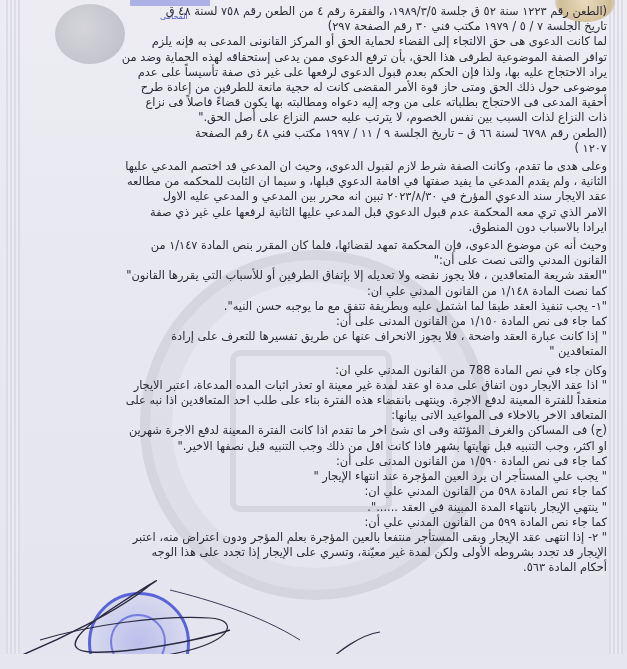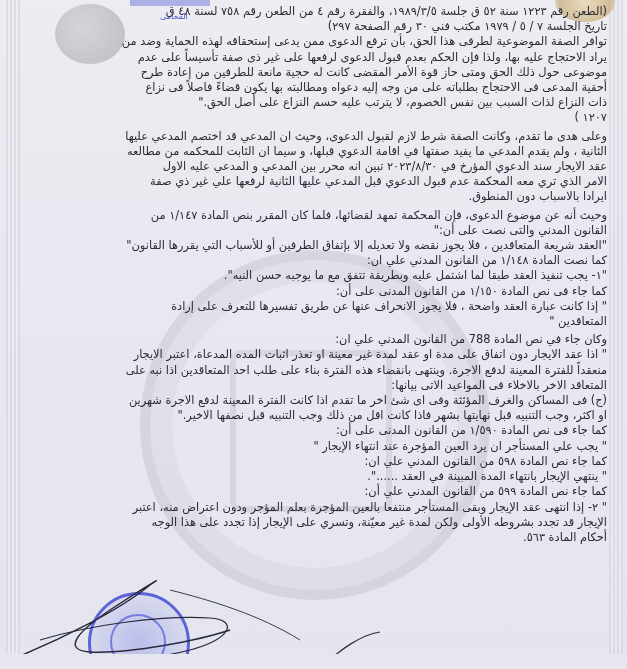--- a/index.html
+++ b/index.html
@@ -79,25 +79,27 @@
   <div class="watermark"></div>
   <div class="watermark-inner"></div>
   <div class="top-blue"></div>
   <div class="grey-seal"></div>
   <div class="gold-seal"></div>
   <div class="lawyer-label">المحامى</div>
 
   <div class="text">
     <p>(الطعن رقم ١٢٢٣ سنة ٥٢ ق جلسة ١٩٨٩/٣/٥، والفقرة رقم ٤ من الطعن رقم ٧٥٨ لسنة ٤٨ ق</p>
     <p>تاريخ الجلسة ٧ / ٥ / ١٩٧٩ مكتب فني ٣٠ رقم الصفحة ٢٩٧)</p>
+    <p>لما كانت الدعوى هى حق الالتجاء إلى القضاء لحماية الحق أو المركز القانونى المدعى به فإنه يلزم</p>
     <p>توافر الصفة الموضوعية لطرفى هذا الحق، بأن ترفع الدعوى ممن يدعى إستحقاقه لهذه الحماية وضد من</p>
     <p>يراد الاحتجاج عليه بها، ولذا فإن الحكم بعدم قبول الدعوى لرفعها على غير ذى صفة تأسيساً على عدم</p>
     <p>موضوعى حول ذلك الحق ومتى حاز قوة الأمر المقضى كانت له حجية مانعة للطرفين من إعادة طرح</p>
     <p>أحقية المدعى فى الاحتجاج بطلباته على من وجه إليه دعواه ومطالبته بها يكون قضاءً فاصلاً فى نزاع</p>
     <p>ذات النزاع لذات السبب بين نفس الخصوم، لا يترتب عليه حسم النزاع على أصل الحق."</p>
+    <p>(الطعن رقم ٦٧٩٨ لسنة ٦٦ ق – تاريخ الجلسة ٩ / ١١ / ١٩٩٧ مكتب فني ٤٨ رقم الصفحة</p>
     <p>١٢٠٧ )</p>
     <p class="gap">وعلى هدى ما تقدم، وكانت الصفة شرط لازم لقبول الدعوى، وحيث ان المدعي قد اختصم المدعي عليها</p>
     <p>الثانية ، ولم يقدم المدعي ما يفيد صفتها في اقامة الدعوي قبلها، و سيما ان الثابت للمحكمه من مطالعه</p>
     <p>عقد الايجار سند الدعوي المؤرخ في ٢٠٢٣/٨/٣٠ تبين انه محرر بين المدعي و المدعي عليه الاول</p>
     <p>الامر الذي تري معه المحكمة عدم قبول الدعوي قبل المدعي عليها الثانية لرفعها علي غير ذي صفة</p>
     <p>ايرادا بالاسباب دون المنطوق.</p>
     <p class="gap">وحيث أنه عن موضوع الدعوى، فإن المحكمة تمهد لقضائها، فلما كان المقرر بنص المادة ١/١٤٧ من</p>
     <p>القانون المدني والتى نصت على أن:"</p>
     <p>"العقد شريعة المتعاقدين ، فلا يجوز نقضه ولا تعديله إلا بإتفاق الطرفين أو للأسباب التي يقررها القانون"</p>
     <p>كما نصت المادة ١/١٤٨ من القانون المدني علي ان:</p>

